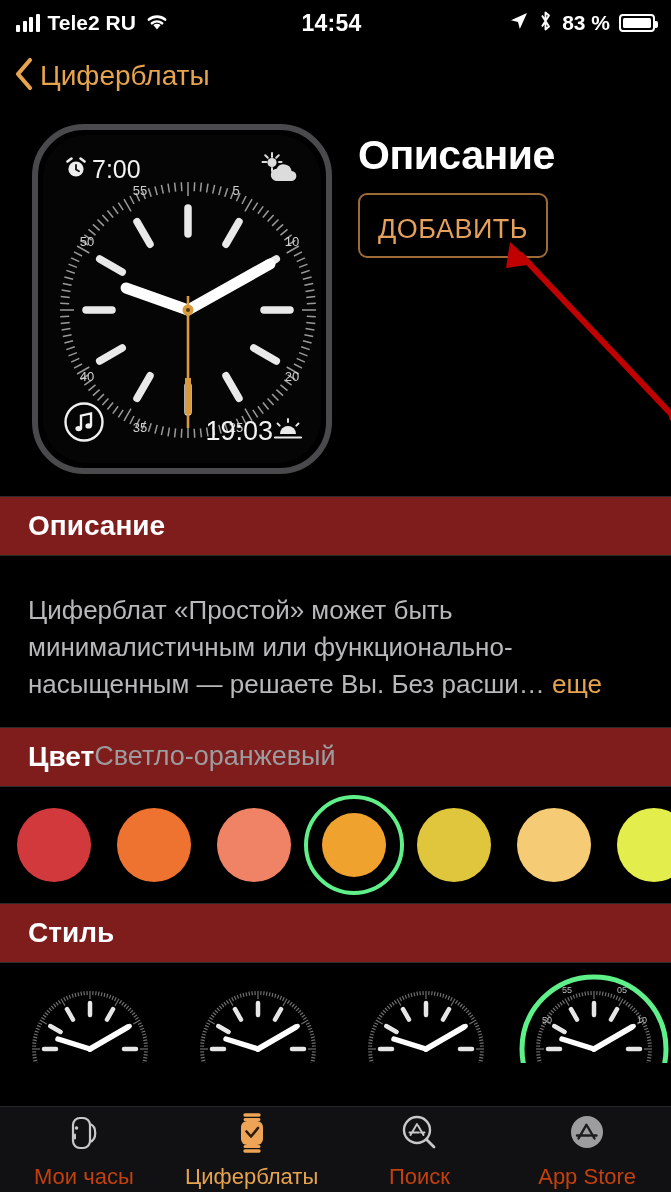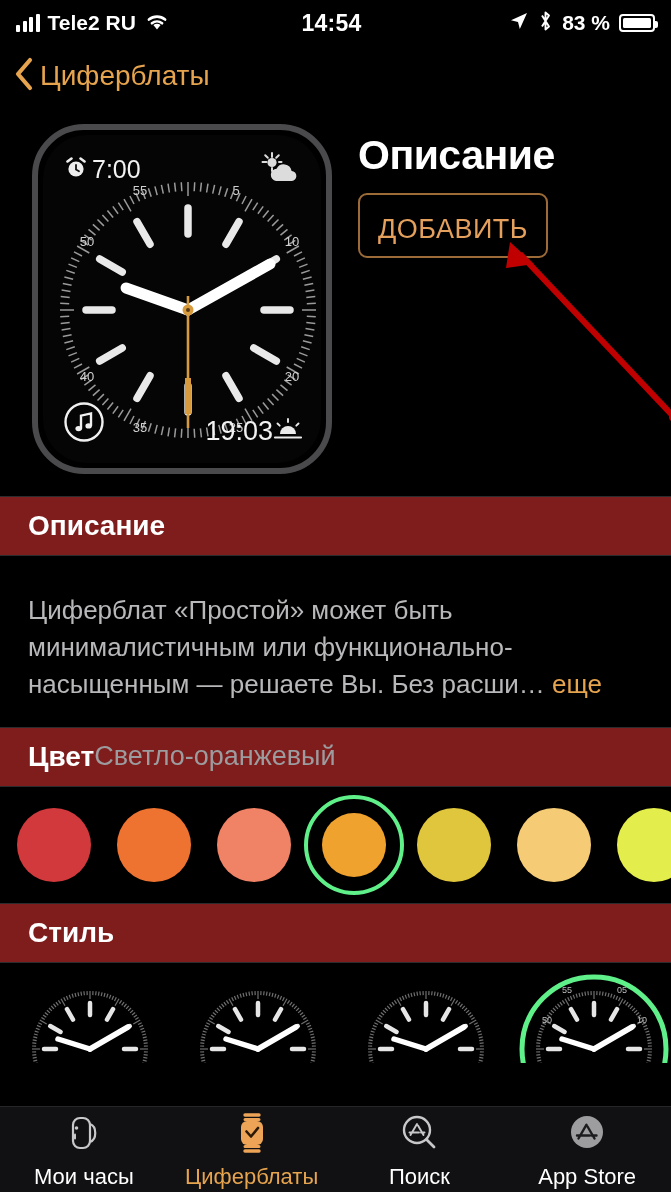--- a/index.html
+++ b/index.html
@@ -116,21 +116,21 @@
   
   .tabbar{
     position:absolute; left:0; right:0; bottom:0; height:86px;
     background:#111113; border-top:1px solid #262628;
     display:flex; align-items:center;
   }
   .tab{
     flex:1; display:flex; flex-direction:column; align-items:center;
     gap:4px; cursor:pointer;
   }
-  .tab-label{ font-size:22px; color:#ffffff; }
+  .tab-label{ font-size:22px; color:#c2410c; }
   .tab.active .tab-label{ color:#e7a44e; }
 </style>
 </head>
 <body>
 
 <div class="statusbar">
   <div class="sb-left">
     <span class="signal">
       <i></i>
         <i></i>

